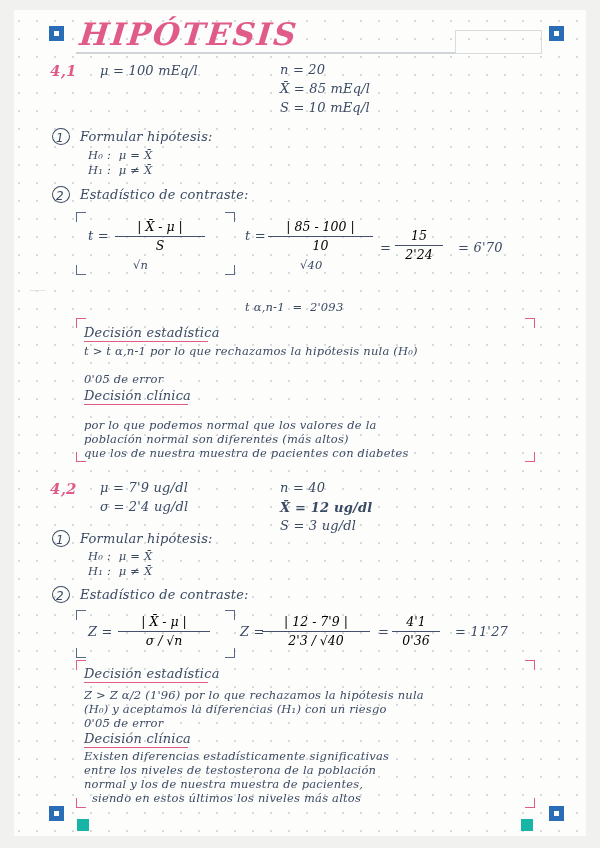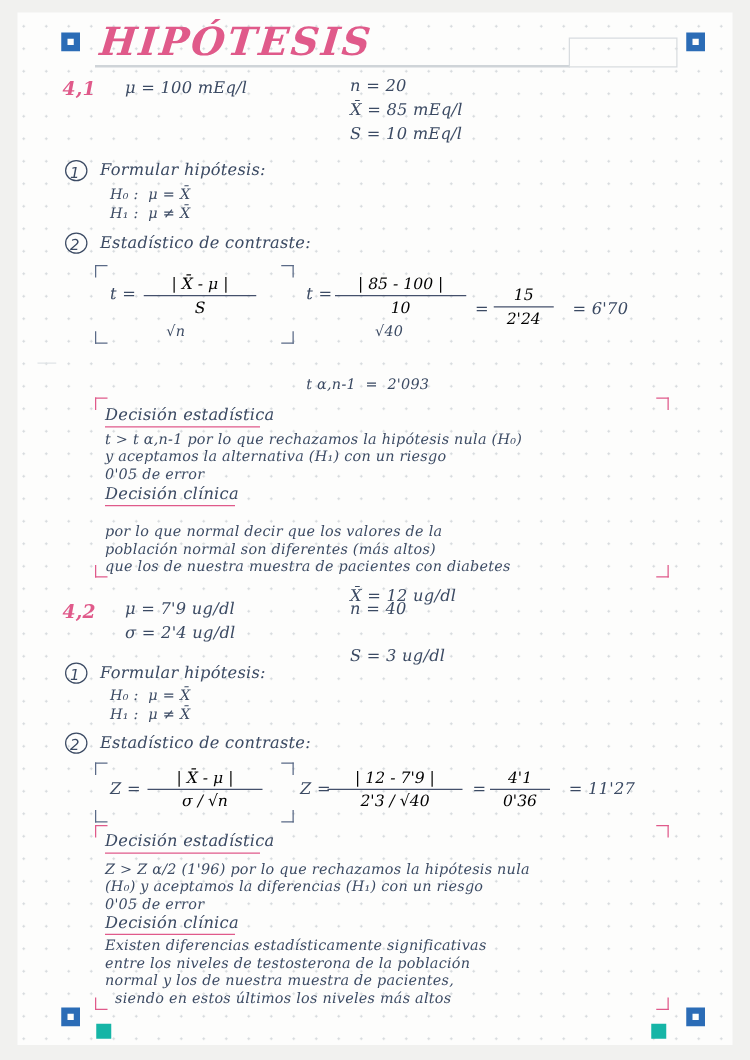--- a/index.html
+++ b/index.html
@@ -245,35 +245,34 @@
   <div class="hrule" style="left:30px; top:290px; width:15px;"></div>
 
   <div class="brk brk-tl pk" style="left:76px; top:318px;"></div>
   <div class="brk brk-tr pk" style="left:525px; top:318px;"></div>
   <div class="brk brk-bl pk" style="left:76px; top:452px;"></div>
   <div class="brk brk-br pk" style="left:525px; top:452px;"></div>
 
   <div class="hw body-txt" style="left:84px; top:325px;">Decisión estadística</div>
   <div class="uline" style="left:84px; top:341px; width:124px;"></div>
   <div class="hw body-sm" style="left:84px; top:344px;">t &gt; t α,n-1 por lo que rechazamos la hipótesis nula (H₀)</div>
-  <div class="hw body-sm" style="left:84px; top:358px;">y aceptamos la alternativa (H₁) con un riesgo</div>
   <div class="hw body-sm" style="left:84px; top:372px;">0'05 de error</div>
 
   <div class="hw body-txt" style="left:84px; top:388px;">Decisión clínica</div>
   <div class="uline" style="left:84px; top:404px; width:104px;"></div>
-  <div class="hw body-sm" style="left:84px; top:418px;">por lo que normal decir que los valores de la</div>
+  <div class="hw body-sm" style="left:84px; top:418px;">por lo que podemos normal que los valores de la</div>
   <div class="hw body-sm" style="left:84px; top:432px;">población normal son diferentes (más altos)</div>
   <div class="hw body-sm" style="left:84px; top:446px;">que los de nuestra muestra de pacientes con diabetes</div>
 
   <div class="hw sec-num" style="left:50px; top:480px;">4,2</div>
   <div class="hw math" style="left:100px; top:480px;">μ = 7'9 ug/dl</div>
   <div class="hw math" style="left:100px; top:499px;">σ = 2'4 ug/dl</div>
 
   <div class="hw math" style="left:280px; top:480px;">n = 40</div>
-  <div class="hw math" style="left:280px; top:470px;">X̄ = 12 ug/dl</div>
+  <div class="hw math" style="left:280px; top:500px;font-weight:bold;">X̄ = 12 ug/dl</div>
   <div class="hw math" style="left:280px; top:518px;">S = 3 ug/dl</div>
 
   <div class="circnum" style="left:56px; top:533px;">1</div>
   <div class="hw body-txt" style="left:80px; top:531px;">Formular hipótesis:</div>
   <div class="hw math-sm" style="left:88px; top:549px;">H₀ :  μ = X̄</div>
   <div class="hw math-sm" style="left:88px; top:564px;">H₁ :  μ ≠ X̄</div>
 
   <div class="circnum" style="left:56px; top:589px;">2</div>
   <div class="hw body-txt" style="left:80px; top:587px;">Estadístico de contraste:</div>
 

